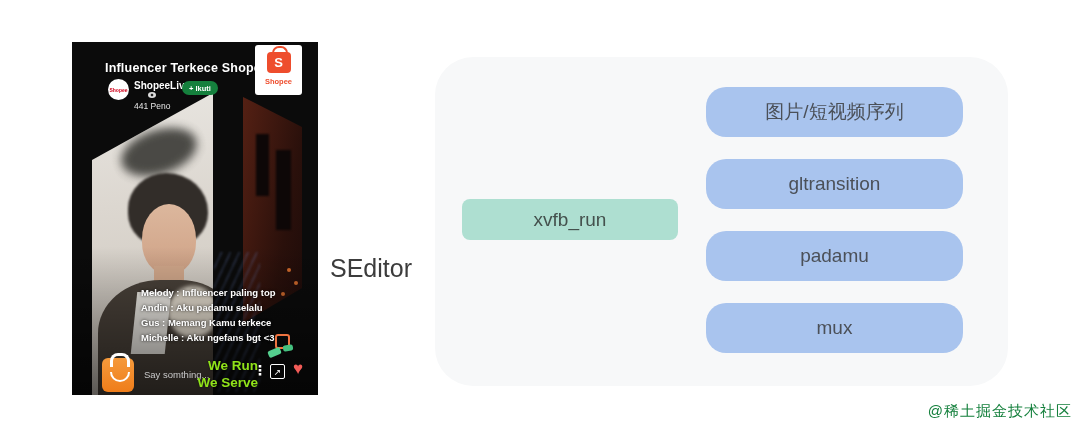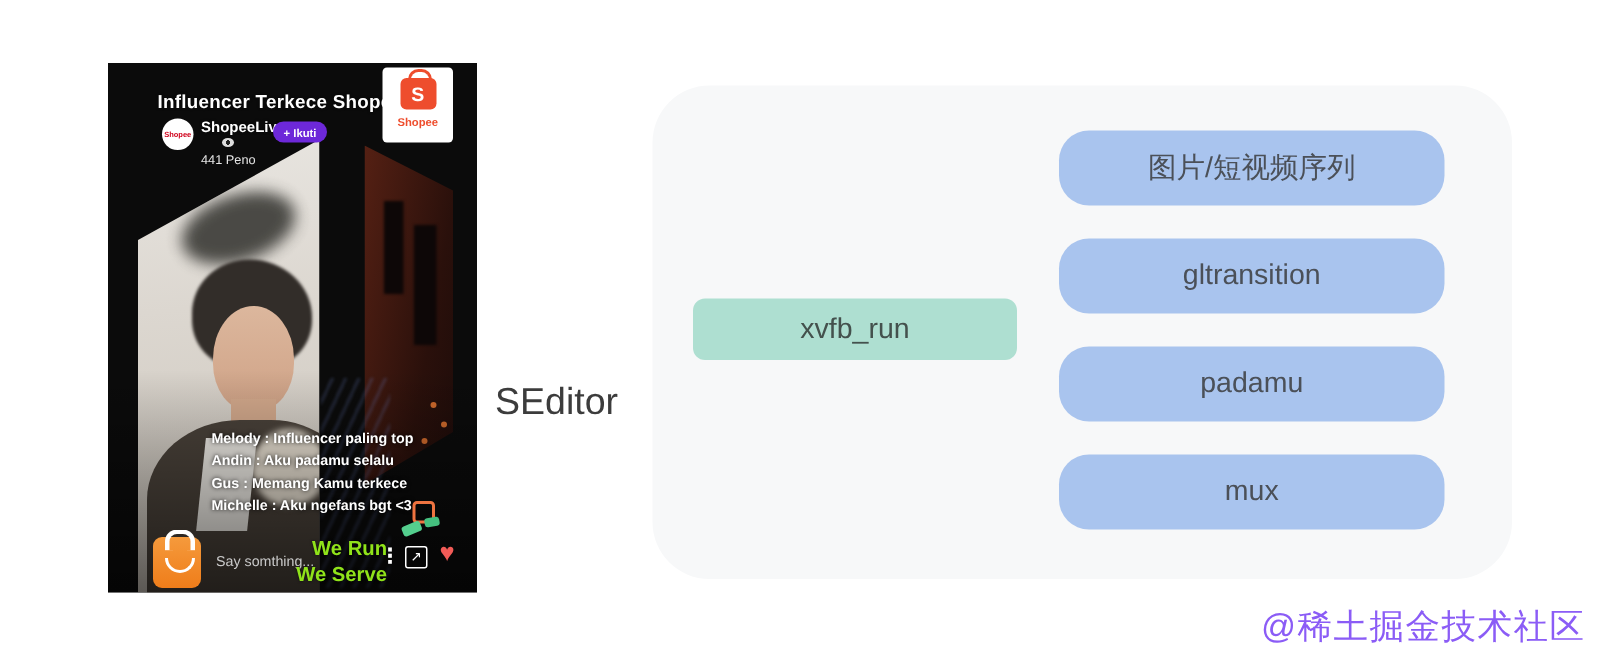--- a/index.html
+++ b/index.html
@@ -37,21 +37,21 @@
   .streaks{position:absolute;left:142px;top:210px;width:46px;height:140px;z-index:1;
     background:repeating-linear-gradient(115deg,transparent 0 6px,rgba(95,115,175,.28) 6px 8px);filter:blur(1px);}
   .phone-darken{position:absolute;inset:0;z-index:2;background:linear-gradient(180deg,rgba(0,0,0,0) 58%,rgba(0,0,0,.55) 100%);}
   .phone-ui{position:absolute;inset:0;z-index:3;}
   .live-title{position:absolute;left:33px;top:19px;color:#fff;font-size:12.5px;font-weight:bold;letter-spacing:.2px;text-shadow:0 0 2px rgba(0,0,0,.6);}
   .avatar{position:absolute;left:36px;top:37px;width:21px;height:21px;border-radius:50%;background:#fff;display:flex;align-items:center;justify-content:center;overflow:hidden;}
   .avatar span{color:#d0011b;font-size:5px;font-weight:bold;}
   .ch-name{position:absolute;left:62px;top:38px;color:#fff;font-size:10px;font-weight:bold;text-shadow:0 0 2px rgba(0,0,0,.6);}
   .ch-viewers{position:absolute;left:62px;top:50px;color:#e6e6e6;font-size:8.5px;display:flex;align-items:center;gap:3px;flex-direction:column;}
   .eye{width:8px;height:6px;border-radius:50%;background:radial-gradient(circle at 50% 50%,#222 0 1.5px,#ddd 1.6px);display:inline-block;}
-  .follow-btn{position:absolute;left:110px;top:39px;width:36px;height:14px;border-radius:8px;background:#6d28d9;color:#fff;font-size:7.5px;font-weight:bold;display:flex;align-items:center;justify-content:center;}
+  .follow-btn{position:absolute;left:110px;top:39px;width:36px;height:14px;border-radius:8px;background:#15803d;color:#fff;font-size:7.5px;font-weight:bold;display:flex;align-items:center;justify-content:center;}
   .shopee-card{position:absolute;left:183px;top:3px;width:47px;height:50px;background:#fff;border-radius:3px;display:flex;flex-direction:column;align-items:center;justify-content:flex-start;}
   .bag-icon{margin-top:7px;width:24px;height:21px;background:#ee4d2d;border-radius:4px;position:relative;display:flex;align-items:center;justify-content:center;}
   .bag-icon:before{content:"";position:absolute;top:-6px;left:5px;width:12px;height:10px;border:2.5px solid #ee4d2d;border-bottom:none;border-radius:7px 7px 0 0;}
   .bag-icon span{color:#fff;font-size:13px;font-weight:bold;}
   .shopee-brand{margin-top:4px;color:#ee4d2d;font-size:7.5px;font-weight:bold;}
   .chat{position:absolute;left:33px;top:243px;}
   .chat div{color:#fff;font-size:9.5px;font-weight:700;line-height:15px;text-shadow:0 0 3px rgba(0,0,0,.9);white-space:nowrap;margin-left:36px;}
   .bag-btn{position:absolute;left:30px;top:316px;width:32px;height:34px;background:linear-gradient(#f59a3c,#ef7d1a);border-radius:6px;}
   .bag-btn:before{content:"";position:absolute;top:-5px;left:8px;width:14px;height:11px;border:3px solid #fff;border-bottom:none;border-radius:8px 8px 0 0;}
   .bag-btn:after{content:"";position:absolute;left:8px;top:14px;width:16px;height:8px;border:2.5px solid #ffffff;border-top:none;border-radius:0 0 10px 10px;}
@@ -64,21 +64,21 @@
   .money1{position:absolute;left:196px;top:307px;width:13px;height:7px;background:#54cf8e;border-radius:2px;transform:rotate(-22deg);}
   .money2{position:absolute;left:211px;top:303px;width:10px;height:6px;background:#45c07f;border-radius:2px;transform:rotate(-10deg);}
   
   .panel{position:absolute;left:435px;top:57px;width:573px;height:329px;background:#f7f8f9;border-radius:38px;}
   .app-label{position:absolute;left:330px;top:206px;font-size:25px;color:#3c3c3c;margin-top:48px;}
   .runner-box{position:absolute;left:462px;top:199px;width:216px;height:41px;background:#aedfd1;border-radius:8px;
     display:flex;align-items:center;justify-content:center;font-size:19px;color:#44514d;}
   .step-box{position:absolute;left:706px;width:257px;height:50px;background:#a9c4ee;border-radius:20px;
     display:flex;align-items:center;justify-content:center;font-size:19px;color:#4b5058;}
   .step-1{top:87px;} .step-2{top:159px;} .step-3{top:231px;} .step-4{top:303px;}
-  .watermark{position:absolute;right:23px;top:402px;font-size:23px;color:#8b5cf6;letter-spacing:1px;}
+  .watermark{position:absolute;right:8px;top:402px;font-size:15px;color:#15803d;letter-spacing:1px;}
 </style>
 </head>
 <body>
 
 <div class="phone">
 
   <div class="cube-left">
     <div class="photo-bg"></div>
     <div class="plant-blur"></div>
     <div class="hair"></div>

